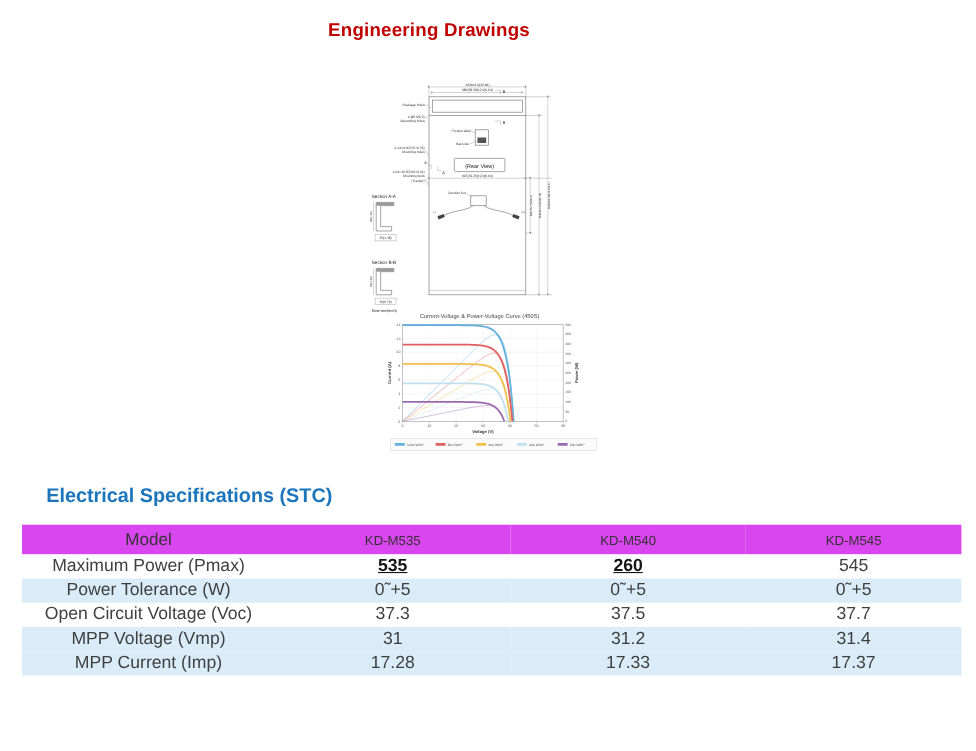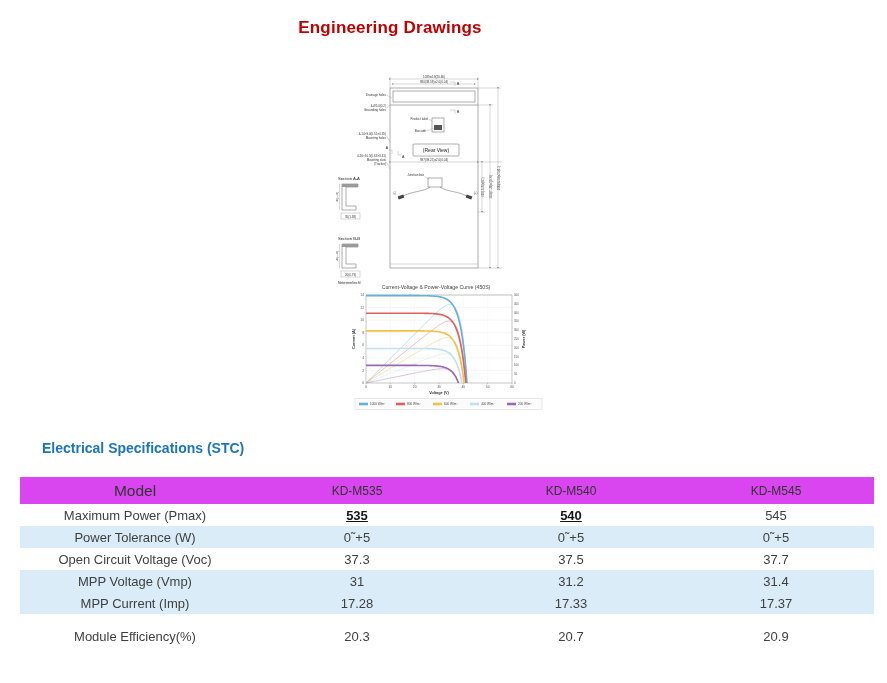--- a/index.html
+++ b/index.html
@@ -1,20 +1,20 @@
 <!DOCTYPE html>
 <html><head>
 <meta charset="utf-8">
 <style>
   html,body{margin:0;padding:0;background:#fff;}
   .page{position:relative;width:887px;height:683px;background:#fff;overflow:hidden;
         font-family:"Liberation Sans",sans-serif;color:#3f3f3f;}
   .doc-title{position:absolute;top:18px;left:0;width:780px;text-align:center;
              font-size:17px;font-weight:bold;letter-spacing:.2px;}
-  .spec-heading{position:absolute;top:440px;left:42px;font-size:14px;font-weight:bold;}
+  .spec-heading{position:absolute;top:440px;left:42px;font-size:18px;font-weight:bold;}
   #drawing{position:absolute;left:336px;top:72px;}
   #iv-chart{position:absolute;left:350px;top:281px;}
   
   .ln{stroke:#777;stroke-width:.6;fill:none;}
   .thin{stroke:#999;stroke-width:.4;fill:none;}
   .dt{font-size:3px;fill:#333;}
   .dt25{font-size:2.6px;fill:#333;}
   .dt35{font-size:3.5px;fill:#222;}
   .dt4{font-size:4.2px;fill:#222;}
   .rv{font-size:5px;fill:#222;}
@@ -22,21 +22,21 @@
   .ct{font-size:5.2px;fill:#444;}
   .tk{font-size:3.3px;fill:#555;}
   .tkr{font-size:2.9px;fill:#555;}
   .axl{font-size:3.8px;fill:#333;font-weight:bold;}
   .lg{font-size:3.1px;fill:#444;}
   .grid{stroke:#e4e4e4;stroke-width:.35;}
   .gridv{stroke:#efefef;stroke-width:.35;}
   .ax{stroke:#9a9a9a;stroke-width:.55;fill:none;}
   
   #spec-table{position:absolute;left:20px;top:477px;width:854px;border-collapse:collapse;table-layout:fixed;}
-  #spec-table th,#spec-table td{text-align:center;vertical-align:middle;padding:0;font-size:13px;color:#3f3f3f;font-weight:400;}
+  #spec-table th,#spec-table td{text-align:center;vertical-align:middle;padding:0;font-size:16px;color:#3f3f3f;font-weight:400;}
   #spec-table thead tr{background:#d946ef;height:27px;}
   #spec-table th.model-h{font-size:15.5px;color:#333;}
   #spec-table th.col-h{font-size:12px;color:#333;}
   #spec-table tbody tr{height:22px;background:#fff;}
   #spec-table tbody tr.alt{background:#d9ecf7;margin-top:22px;}
   #spec-table tbody tr.row-last{height:44px;background:#fff;}
   #spec-table td.bold{font-weight:bold;color:#151515;text-decoration:underline;}
 </style>
 </head>
 <body>
@@ -229,21 +229,21 @@
           <th class="model-h">Model</th>
           <th class="col-h">KD-M535</th>
           <th class="col-h">KD-M540</th>
           <th class="col-h">KD-M545</th>
         </tr>
       </thead>
     <tbody>
         <tr>
           <td>Maximum Power (Pmax)</td>
           <td class="bold">535</td>
-          <td class="bold">540</td>
+          <td class="bold">260</td>
           <td>545</td>
         </tr>
         <tr class="alt">
           <td>Power Tolerance (W)</td>
           <td>0˜+5</td>
           <td>0˜+5</td>
           <td>0˜+5</td>
         </tr>
         <tr>
           <td>Open Circuit Voltage (Voc)</td>
@@ -256,22 +256,16 @@
           <td>31</td>
           <td>31.2</td>
           <td>31.4</td>
         </tr>
         <tr class="alt">
           <td>MPP Current (Imp)</td>
           <td>17.28</td>
           <td>17.33</td>
           <td>17.37</td>
         </tr>
-        <tr class="row-last">
-          <td>Module Efficiency(%)</td>
-          <td>20.3</td>
-          <td>20.7</td>
-          <td>20.9</td>
-        </tr>
       </tbody>
   </table>
 
 </div>
 
 </body></html>

